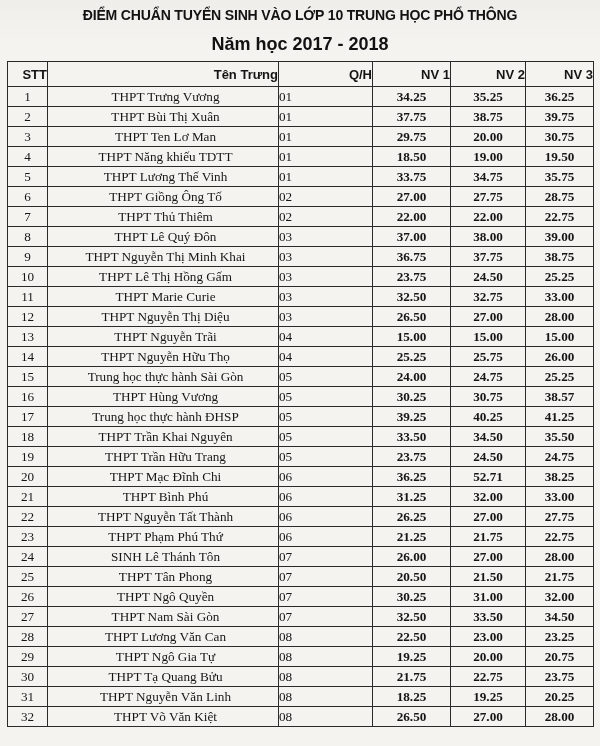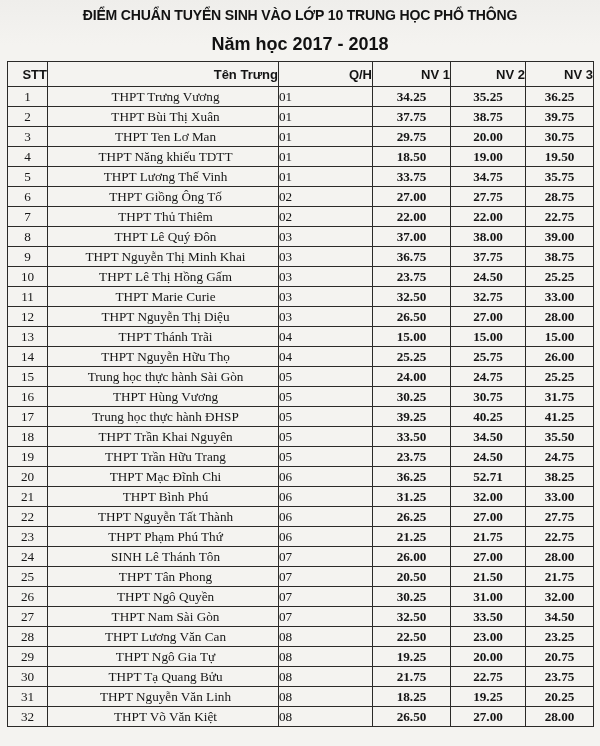--- a/index.html
+++ b/index.html
@@ -194,21 +194,21 @@
         <tr>
       <td class="c-stt">12</td>
       <td class="c-name">THPT Nguyễn Thị Diệu</td>
       <td class="c-qh">03</td>
       <td class="c-nv">26.50</td>
       <td class="c-nv">27.00</td>
       <td class="c-nv">28.00</td>
     </tr>
         <tr>
       <td class="c-stt">13</td>
-      <td class="c-name">THPT Thánh Trãi</td>
+      <td class="c-name">THPT Nguyễn Trãi</td>
       <td class="c-qh">04</td>
       <td class="c-nv">15.00</td>
       <td class="c-nv">15.00</td>
       <td class="c-nv">15.00</td>
     </tr>
         <tr>
       <td class="c-stt">14</td>
       <td class="c-name">THPT Nguyễn Hữu Thọ</td>
       <td class="c-qh">04</td>
       <td class="c-nv">25.25</td>
@@ -222,21 +222,21 @@
       <td class="c-nv">24.00</td>
       <td class="c-nv">24.75</td>
       <td class="c-nv">25.25</td>
     </tr>
         <tr>
       <td class="c-stt">16</td>
       <td class="c-name">THPT Hùng Vương</td>
       <td class="c-qh">05</td>
       <td class="c-nv">30.25</td>
       <td class="c-nv">30.75</td>
-      <td class="c-nv">31.75</td>
+      <td class="c-nv">38.57</td>
     </tr>
         <tr>
       <td class="c-stt">17</td>
       <td class="c-name">Trung học thực hành ĐHSP</td>
       <td class="c-qh">05</td>
       <td class="c-nv">39.25</td>
       <td class="c-nv">40.25</td>
       <td class="c-nv">41.25</td>
     </tr>
         <tr>

